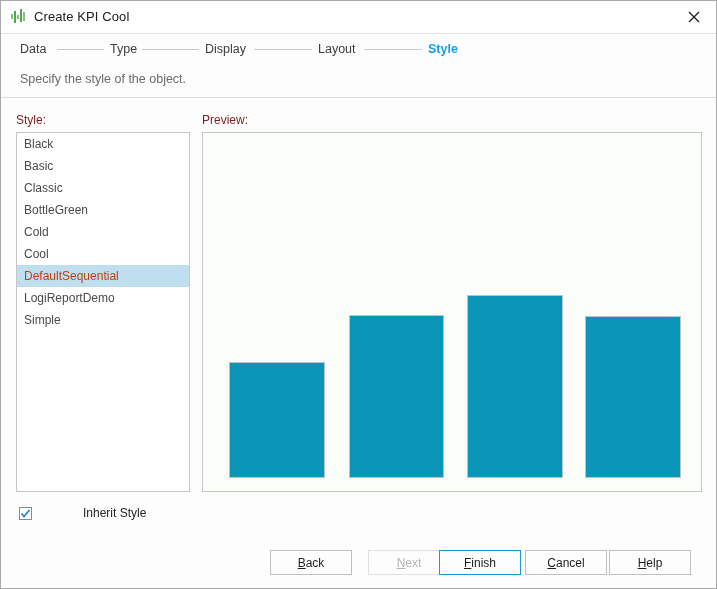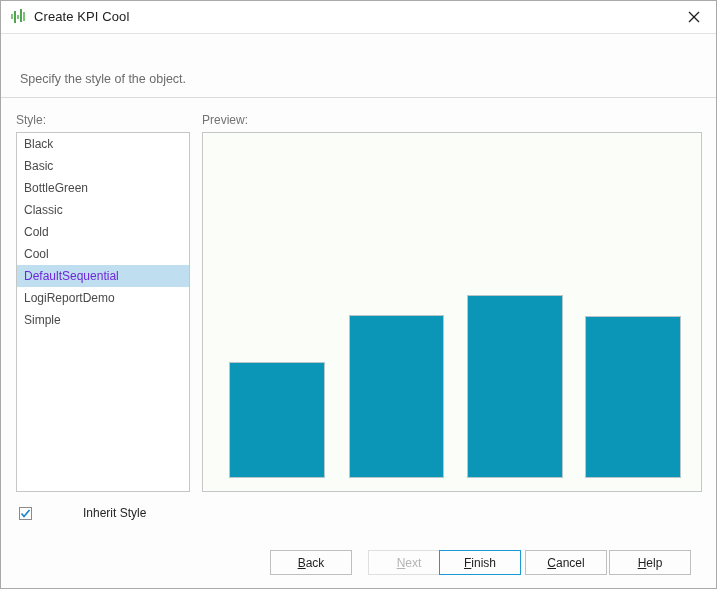--- a/index.html
+++ b/index.html
@@ -100,21 +100,21 @@
   .body-area {
     position: absolute;
     left: 0; top: 97px;
     width: 715px;
     height: 440px;
     background: #fdfdfd;
   }
   .field-label {
     position: absolute;
     font-size: 12px;
-    color: #737373;
+    color: #7f1d1d;
   }
   .label-style   { left: 15px; top: 15px; }
   .label-preview { left: 201px; top: 15px; }
 
   
   .style-list {
     position: absolute;
     left: 15px; top: 34px;
     width: 174px;
     height: 360px;
@@ -127,21 +127,21 @@
     height: 22px;
     line-height: 22px;
     padding-left: 7px;
     font-size: 12px;
     color: #4a4a4a;
     white-space: nowrap;
     cursor: default;
   }
   .list-item.selected {
     background: #bfdff0;
-    color: #6d28d9;
+    color: #c2410c;
   }
 
   
   .preview-panel {
     position: absolute;
     left: 201px; top: 34px;
     width: 500px;
     height: 360px;
     box-sizing: border-box;
     background: #fafdf8;
@@ -234,35 +234,46 @@
     </span>
     <span class="title-text">Create KPI Cool</span>
     <div class="close-btn">
       <svg width="12" height="12" viewBox="0 0 12 12">
         <line x1="1" y1="1" x2="11" y2="11" stroke="#1d1d1d" stroke-width="1.2"></line>
         <line x1="11" y1="1" x2="1" y2="11" stroke="#1d1d1d" stroke-width="1.2"></line>
       </svg>
     </div>
   </div>
 
+  <div class="steps">
+    <span class="step" style="left:19px">Data</span>
+    <span class="step-line" style="left:56px;width:47px"></span>
+    <span class="step" style="left:109px">Type</span>
+    <span class="step-line" style="left:141px;width:57px"></span>
+    <span class="step" style="left:204px">Display</span>
+    <span class="step-line" style="left:253px;width:58px"></span>
+    <span class="step" style="left:317px">Layout</span>
+    <span class="step-line" style="left:363px;width:58px"></span>
+    <span class="step active" style="left:427px">Style</span>
+  </div>
 
   <div class="subtitle-area">
     <span class="subtitle">Specify the style of the object.</span>
   </div>
 
   <div class="body-area">
 
     <span class="field-label label-style">Style:</span>
     <span class="field-label label-preview">Preview:</span>
 
     <div class="style-list">
       <div class="list-item">Black</div>
       <div class="list-item">Basic</div>
+      <div class="list-item">Classic</div>
       <div class="list-item">BottleGreen</div>
-      <div class="list-item">Classic</div>
       <div class="list-item">Cold</div>
       <div class="list-item">Cool</div>
       <div class="list-item selected">DefaultSequential</div>
       <div class="list-item">LogiReportDemo</div>
       <div class="list-item">Simple</div>
     </div>
 
     <div class="preview-panel">
       <div class="bar" style="left:26px;width:96px;top:229px;bottom:13px"></div>
       <div class="bar" style="left:146px;width:95px;top:182px;bottom:13px"></div>

